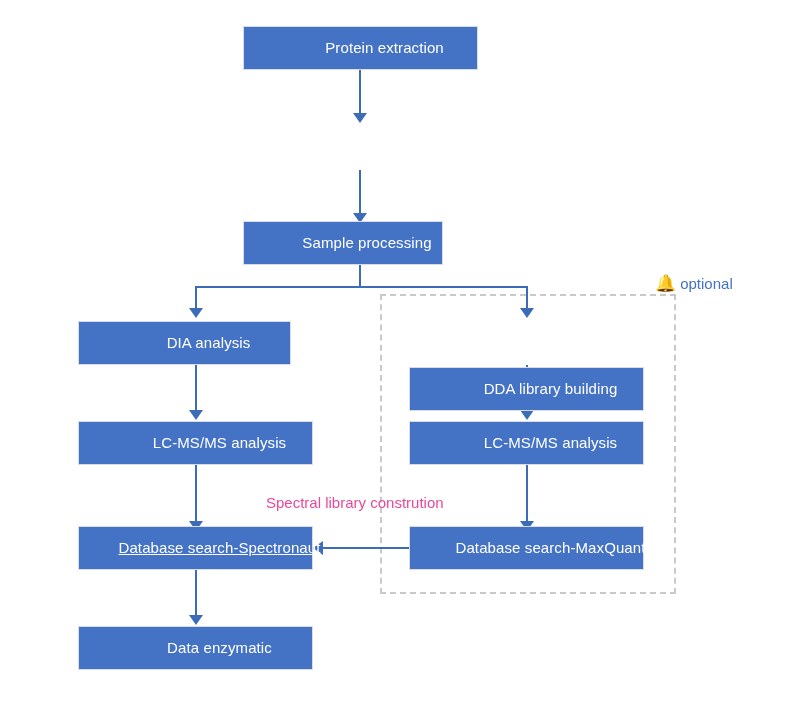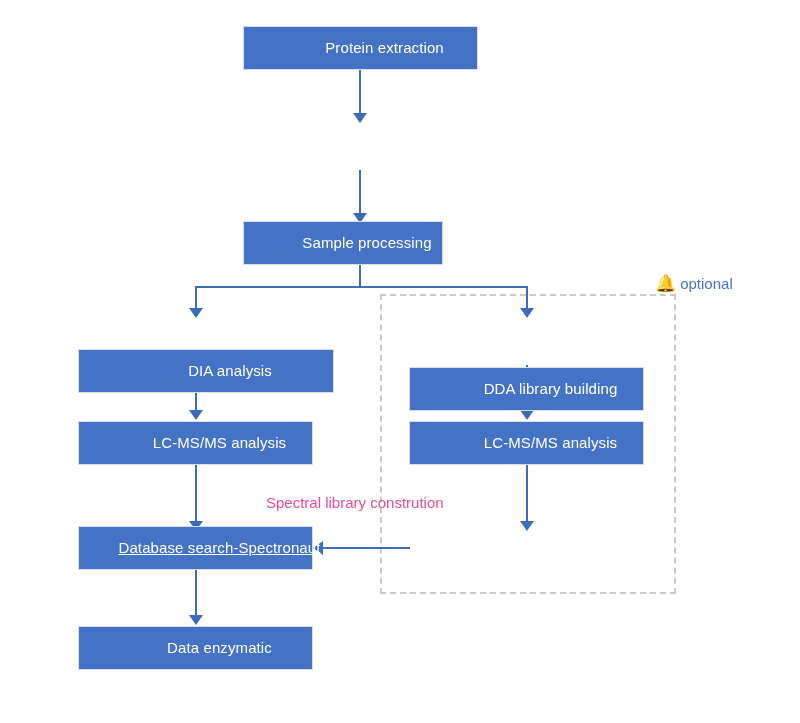--- a/index.html
+++ b/index.html
@@ -142,26 +142,27 @@
 
   <div class="edge-label" style="left:440px; top:381px;">Fraction</div>
 
   <div class="edge-label" style="left:266px; top:494px;">Spectral library constrution</div>
 
   <div class="node" style="left:243px; top:26px; width:235px; height:44px;">Protein extraction</div>
 
 
   <div class="node" style="left:243px; top:221px; width:200px; height:44px;">Sample processing</div>
 
-  <div class="node" style="left:78px; top:321px; width:256px; height:44px;margin-top:28px;">DIA analysis</div>
+  <div class="node" style="left:78px; top:321px; width:213px; height:44px;">DIA analysis</div>
 
   <div class="node" style="left:409px; top:321px; width:235px; height:44px;margin-top:46px;">DDA library building</div>
 
   <div class="node" style="left:78px; top:421px; width:235px; height:44px;">LC-MS/MS analysis</div>
 
   <div class="node" style="left:409px; top:421px; width:235px; height:44px;">LC-MS/MS analysis</div>
 
   <div class="node" style="left:78px; top:526px; width:235px; height:44px;text-decoration:underline;">Database search-Spectronaut</div>
 
+  <div class="node" style="left:409px; top:526px; width:235px; height:44px;">Database search-MaxQuant</div>
 
   <div class="node" style="left:78px; top:626px; width:235px; height:44px;">Data enzymatic</div>
 
 </div>
 
 </body></html>

